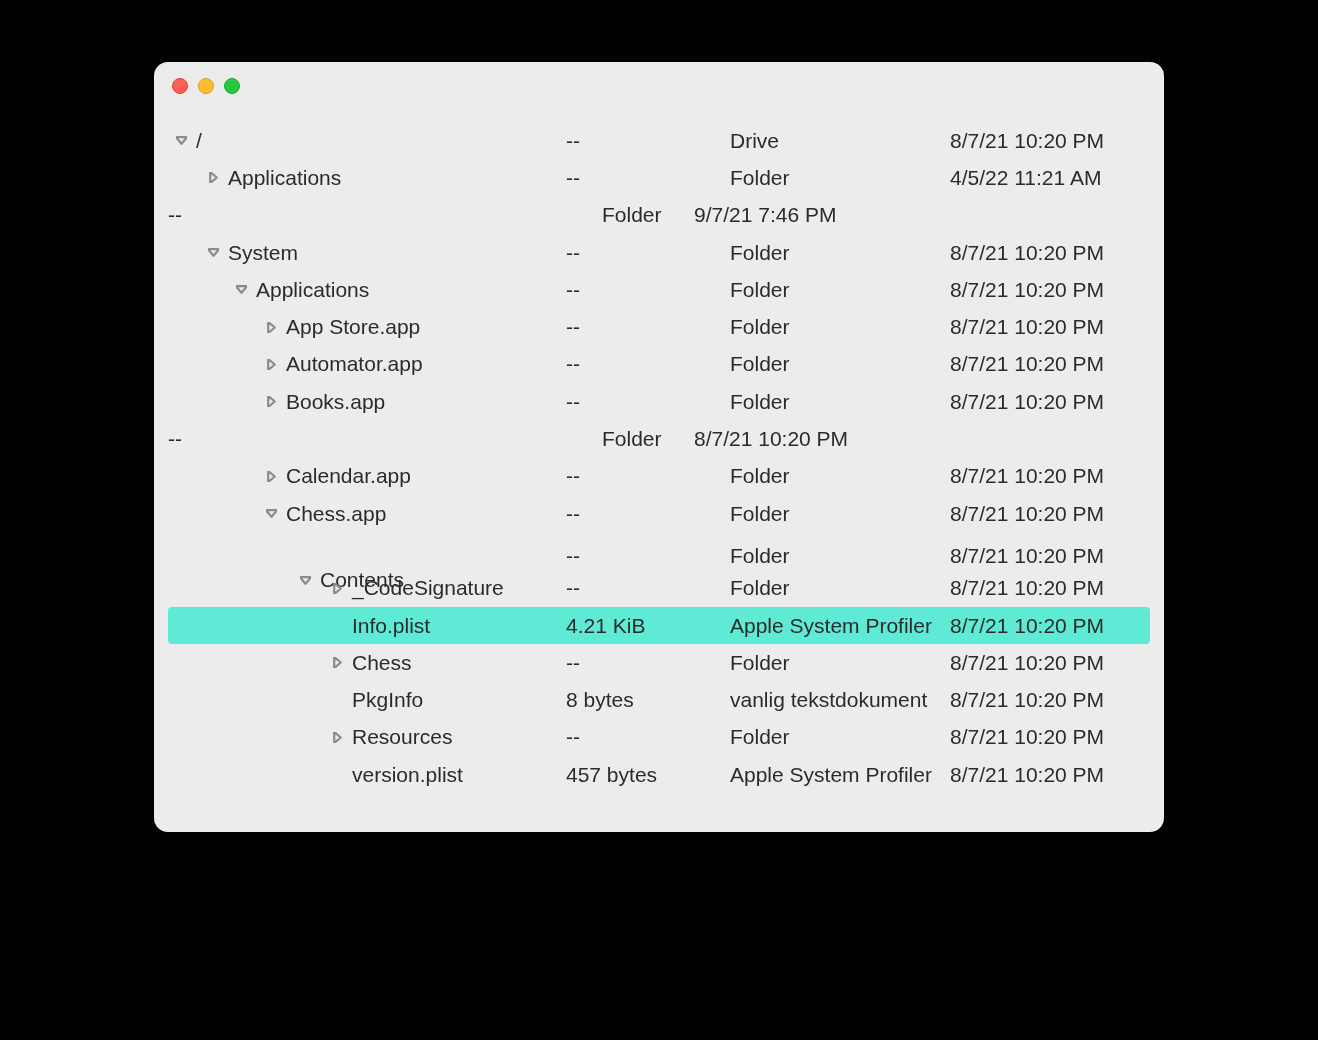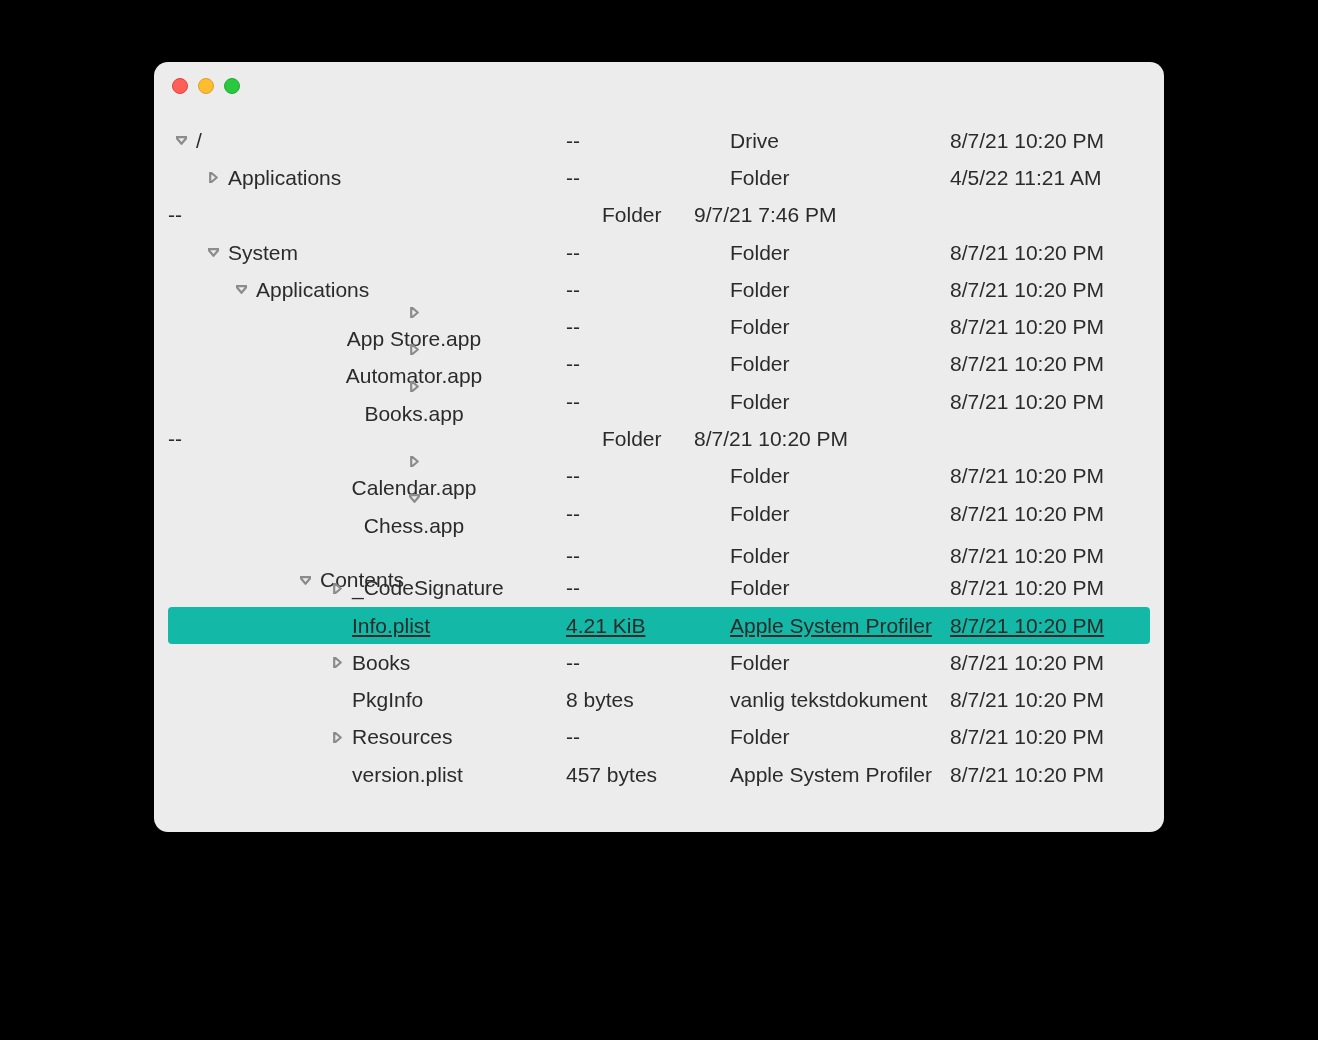--- a/index.html
+++ b/index.html
@@ -43,36 +43,35 @@
 
   .row {
     display: grid;
     grid-template-columns: 398px 128px 256px 1fr;
     
     align-items: center;
     height: 37.3px;
     border-radius: 4px;
   }
   .row.selected {
-    background: #14b8a6;
-    text-decoration: underline;
+    background: #5eead4;
   }
 
   .namecell {
     display: flex;
     align-items: center;
     gap: 6px;
     overflow: hidden;
     white-space: nowrap;
   }
   
   .namecell.d0 { padding-left: 4px; }
   .namecell.d1 { padding-left: 36px; }
   .namecell.d2 { padding-left: 64px; }
-  .namecell.d3 { padding-left: 94px; flex-direction: column; }
+  .namecell.d3 { padding-left: 94px; }
   .namecell.d4 { padding-left: 128px; margin-top: 48px; }
   .namecell.d5 { padding-left: 160px; }
 
   .chev {
     width: 18px;
     height: 18px;
     flex: 0 0 18px;
     display: inline-flex;
     align-items: center;
     justify-content: center;
@@ -262,21 +261,21 @@
         <div class="kindcell">Apple System Profiler</div>
         <div class="datecell">8/7/21 10:20 PM</div>
       </div>
       <div class="row">
         <div class="namecell d5">
           <span class="chev">
             <svg width="11" height="11" viewBox="0 0 10 10" style="transform:rotate(0deg)">
               <path d="M2 0 L8 5 L2 10 Z" fill="none" stroke="#8c8c8c" stroke-width="2" stroke-linejoin="round" stroke-linecap="round"></path>
             </svg>
           </span>
-          <span>Books</span>
+          <span>Chess</span>
         </div>
         <div class="sizecell">--</div>
         <div class="kindcell">Folder</div>
         <div class="datecell">8/7/21 10:20 PM</div>
       </div>
       <div class="row">
         <div class="namecell d5">
           <span class="chev none"></span>
           <span>PkgInfo</span>
         </div>

